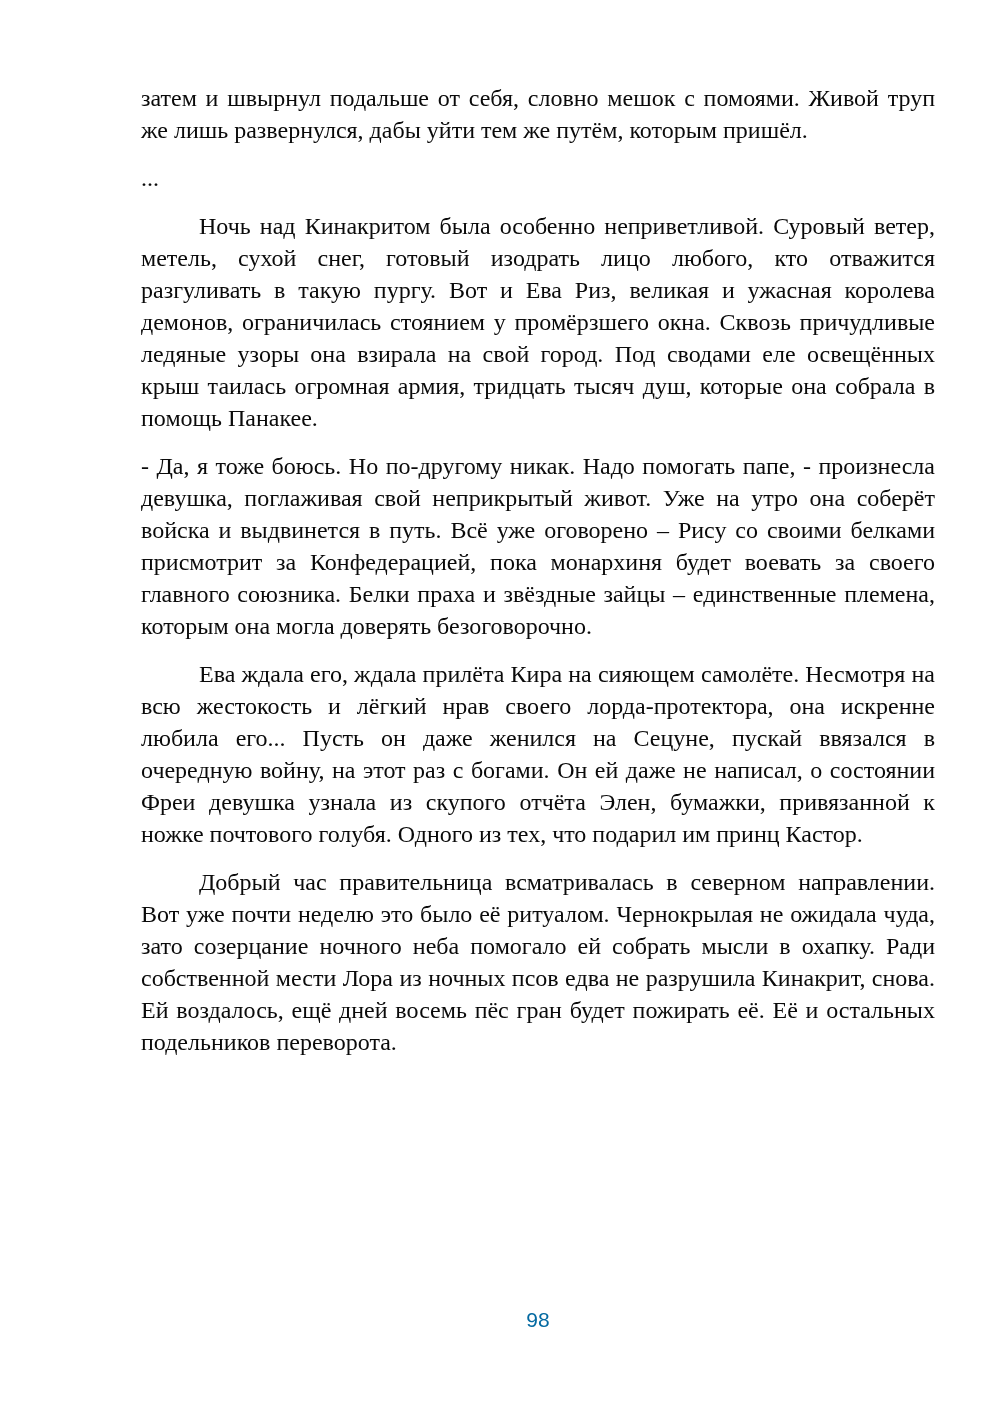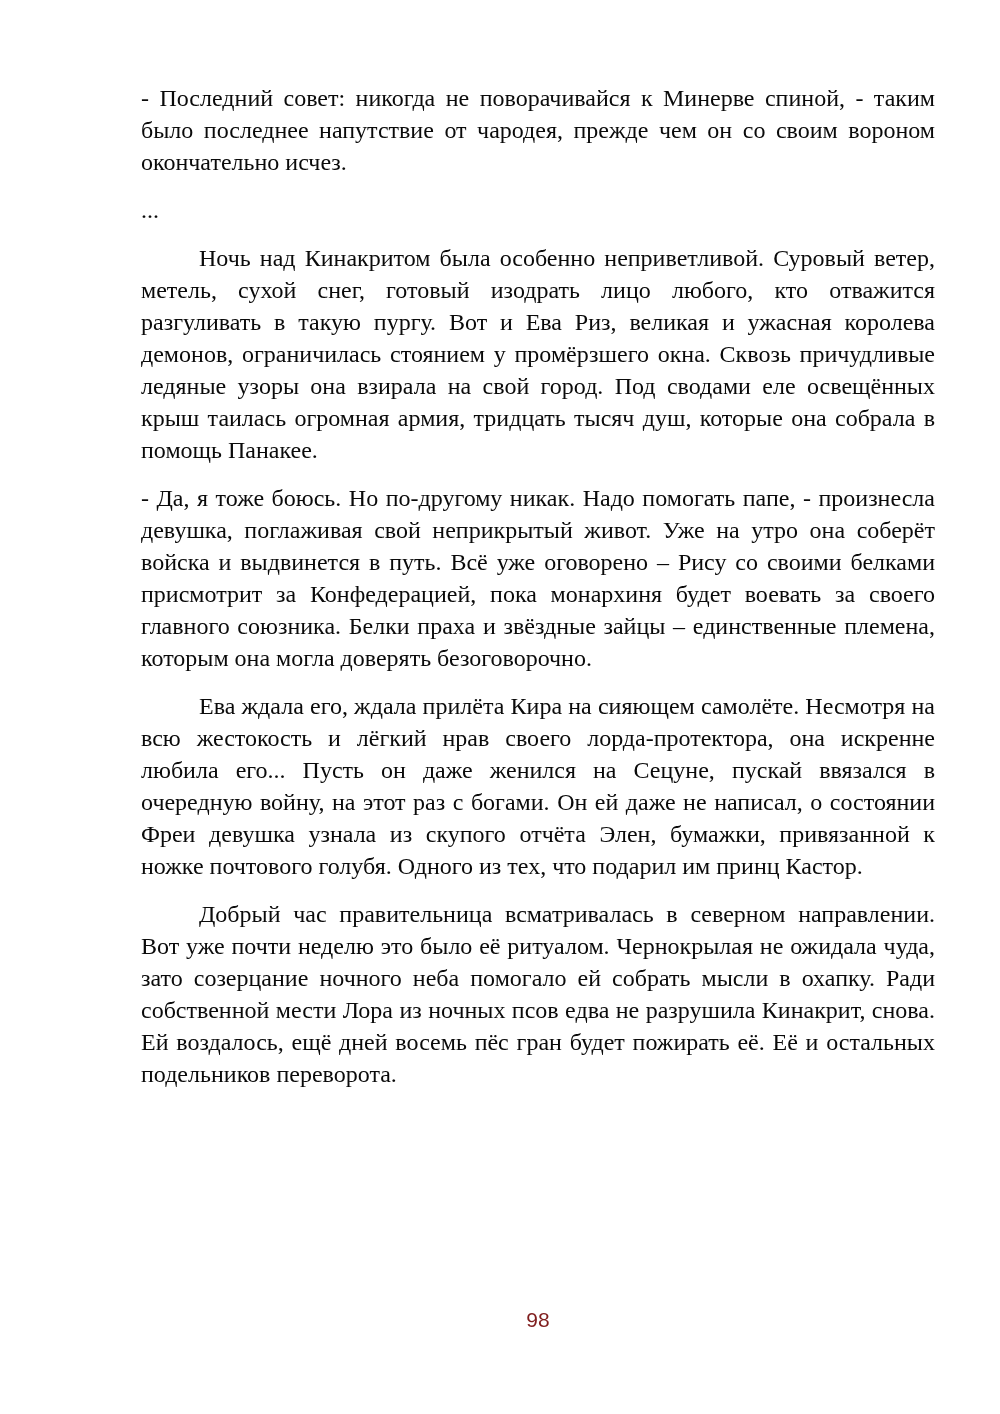--- a/index.html
+++ b/index.html
@@ -34,29 +34,29 @@
       text-indent: 58px;
     }
     .page-number {
       position: absolute;
       top: 1308px;
       left: 141px;
       width: 794px;
       text-align: center;
       font-family: "Liberation Sans", sans-serif;
       font-size: 21px;
-      color: #7f1d1d;
+      color: #0369a1;
     }
   </style>
 </head>
 <body>
 
 <div class="page">
   <div class="content">
-    <p class="para">- Последний совет: никогда не поворачивайся к Минерве спиной, - таким было последнее напутствие от чародея, прежде чем он со своим вороном окончательно исчез.</p>
+    <p class="para">затем и швырнул подальше от себя, словно мешок с помоями. Живой труп же лишь развернулся, дабы уйти тем же путём, которым пришёл.</p>
     <p class="para">...</p>
     <p class="para indent">Ночь над Кинакритом была особенно неприветливой. Суровый ветер, метель, сухой снег, готовый изодрать лицо любого, кто отважится разгуливать в такую пургу. Вот и Ева Риз, великая и ужасная королева демонов, ограничилась стоянием у промёрзшего окна. Сквозь причудливые ледяные узоры она взирала на свой город. Под сводами еле освещённых крыш таилась огромная армия, тридцать тысяч душ, которые она собрала в помощь Панакее.</p>
     <p class="para">- Да, я тоже боюсь. Но по-другому никак. Надо помогать папе, - произнесла девушка, поглаживая свой неприкрытый живот. Уже на утро она соберёт войска и выдвинется в путь. Всё уже оговорено – Рису со своими белками присмотрит за Конфедерацией, пока монархиня будет воевать за своего главного союзника. Белки праха и звёздные зайцы – единственные племена, которым она могла доверять безоговорочно.</p>
     <p class="para indent">Ева ждала его, ждала прилёта Кира на сияющем самолёте. Несмотря на всю жестокость и лёгкий нрав своего лорда-протектора, она искренне любила его... Пусть он даже женился на Сецуне, пускай ввязался в очередную войну, на этот раз с богами. Он ей даже не написал, о состоянии Фреи девушка узнала из скупого отчёта Элен, бумажки, привязанной к ножке почтового голубя. Одного из тех, что подарил им принц Кастор.</p>
     <p class="para indent">Добрый час правительница всматривалась в северном направлении. Вот уже почти неделю это было её ритуалом. Чернокрылая не ожидала чуда, зато созерцание ночного неба помогало ей собрать мысли в охапку. Ради собственной мести Лора из ночных псов едва не разрушила Кинакрит, снова. Ей воздалось, ещё дней восемь пёс гран будет пожирать её. Её и остальных подельников переворота.</p>
   </div>
   <div class="page-number">98</div>
 </div>
 
 </body></html>

